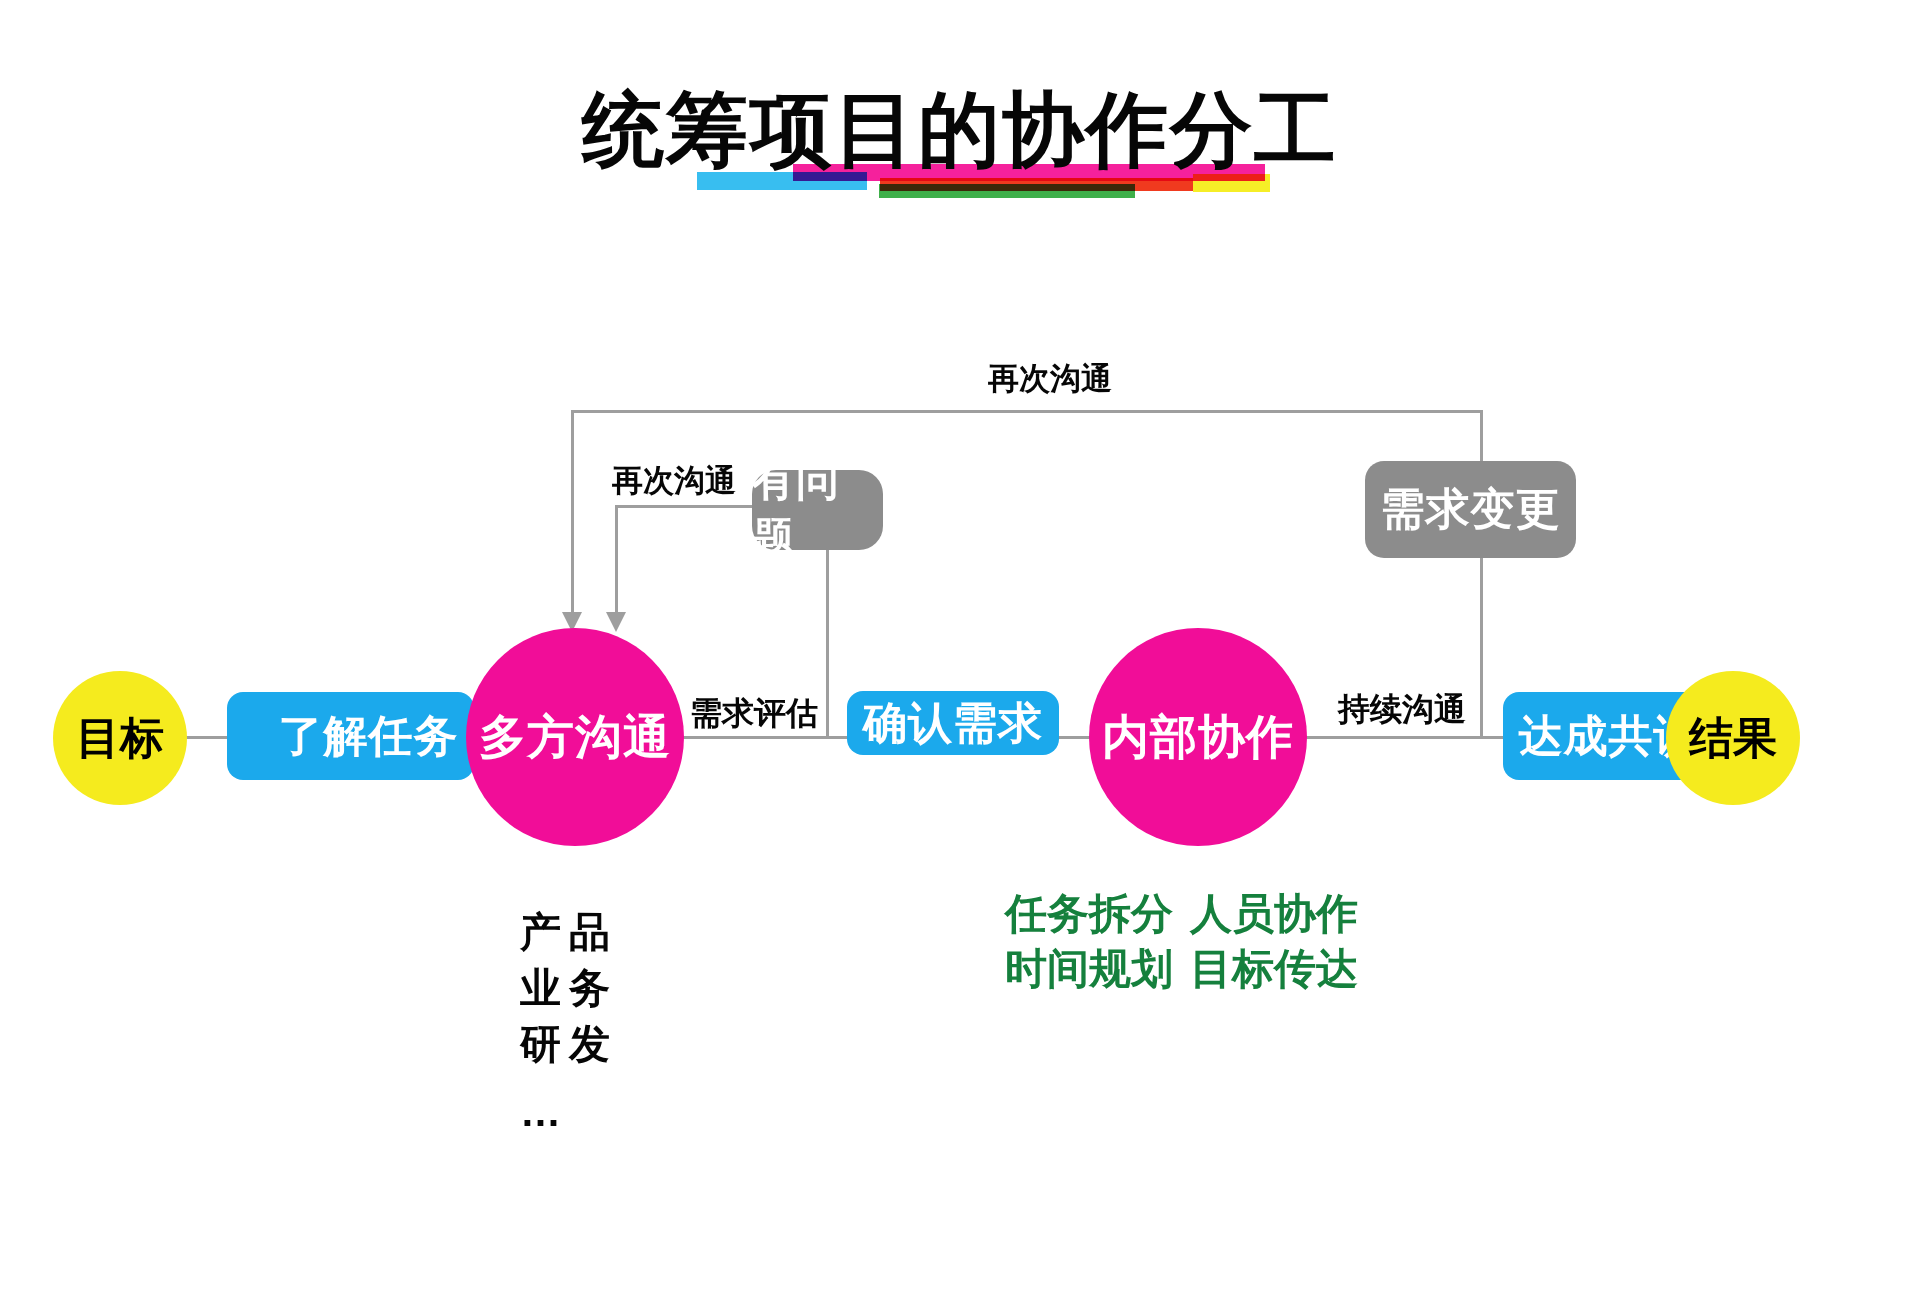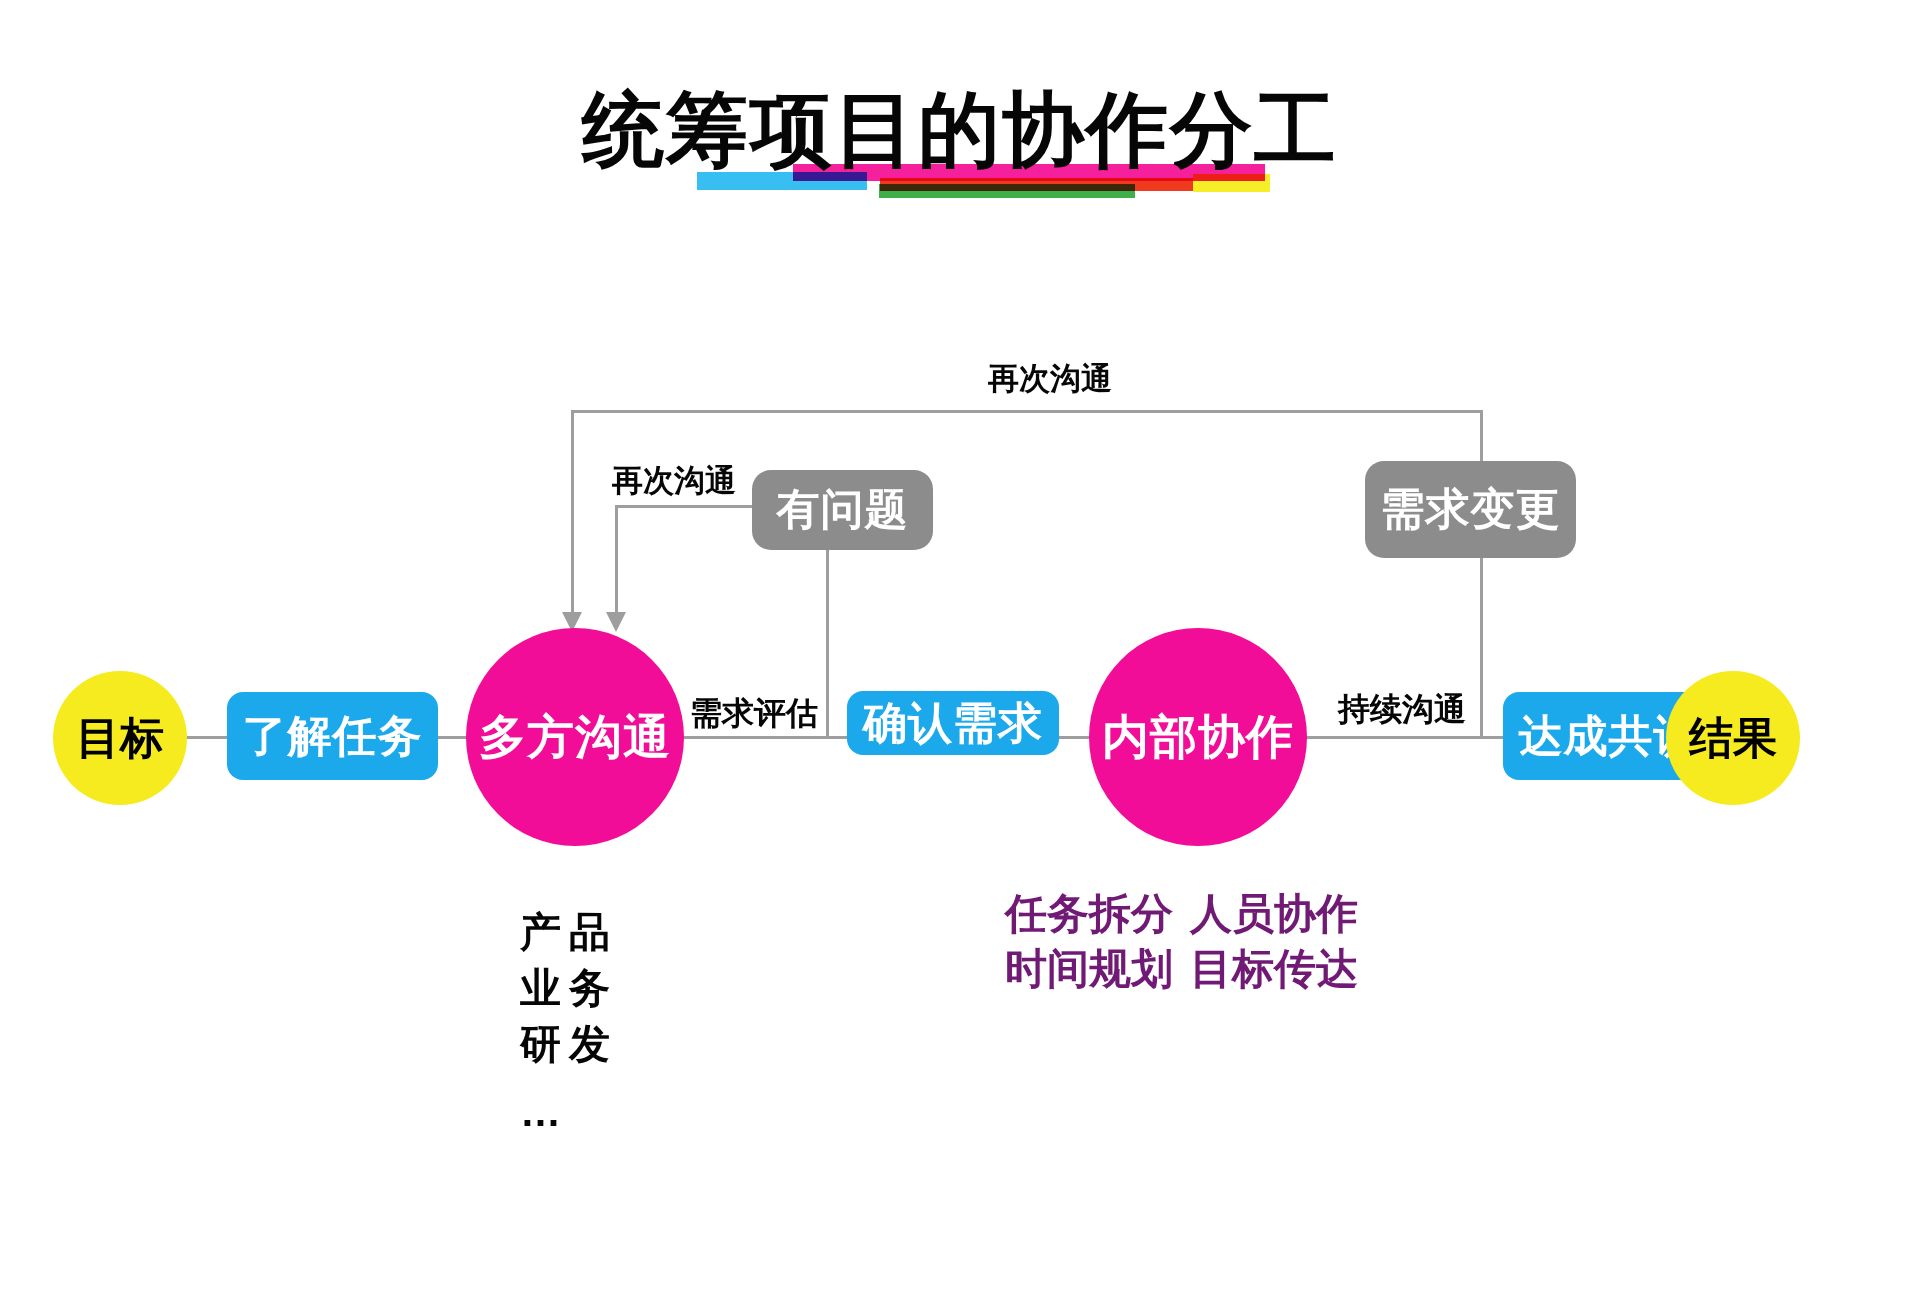--- a/index.html
+++ b/index.html
@@ -50,45 +50,45 @@
     background:#1BA9EC;border-radius:16px;color:#fff;
     font-size:44px;font-weight:bold;letter-spacing:1px;
   }
   .callout{
     position:absolute;display:flex;align-items:center;justify-content:center;
     background:#8C8C8C;border-radius:19px;color:#fff;
     font-size:43px;font-weight:bold;z-index:4;letter-spacing:1px;
   }
 
   .node-goal      {left:53px;top:671px;}
-  .box-understand {left:227px;top:692px;width:211px;height:88px;}
+  .box-understand {left:227px;top:692px;width:211px;height:88px;padding-left:36px;}
   .node-multi     {left:466px;top:628px;}
   .box-confirm    {left:847px;top:691px;width:212px;height:64px;}
   .node-internal  {left:1089px;top:628px;}
   .box-consensus  {left:1503px;top:692px;width:211px;height:88px;}
   .node-result    {left:1666px;top:671px;}
 
-  .callout-problem{left:752px;top:470px;width:181px;height:80px;}
+  .callout-problem{left:752px;top:470px;width:131px;height:80px;border-radius:24px;}
   .callout-change {left:1365px;top:461px;width:211px;height:97px;font-size:44px;}
 
   
   .edge-label{position:absolute;color:#060606;font-weight:bold;z-index:3;white-space:nowrap;}
   .lbl-eval   {left:690px;top:692px;font-size:32px;}
   .lbl-cont   {left:1338px;top:688px;font-size:32px;}
   .lbl-again-outer{left:988px;top:358px;font-size:31px;}
   .lbl-again-inner{left:612px;top:460px;font-size:31px;}
 
   
   .roles-list{
     position:absolute;left:520px;top:904px;color:#060606;
     font-size:41px;font-weight:bold;line-height:56px;letter-spacing:8px;z-index:3;
   }
   .roles-list .ellipsis{margin-top:12px;letter-spacing:2px;}
   .tasks-list{
-    position:absolute;left:1005px;top:886px;color:#701a75;
+    position:absolute;left:1005px;top:886px;color:#15803d;
     font-size:42px;font-weight:bold;line-height:55px;z-index:3;
   }
   .tasks-list .row{display:flex;gap:17px;white-space:nowrap;}
 </style>
 </head>
 <body>
 
 <div id="canvas">
 
   <div class="title">统筹项目的协作分工</div>

